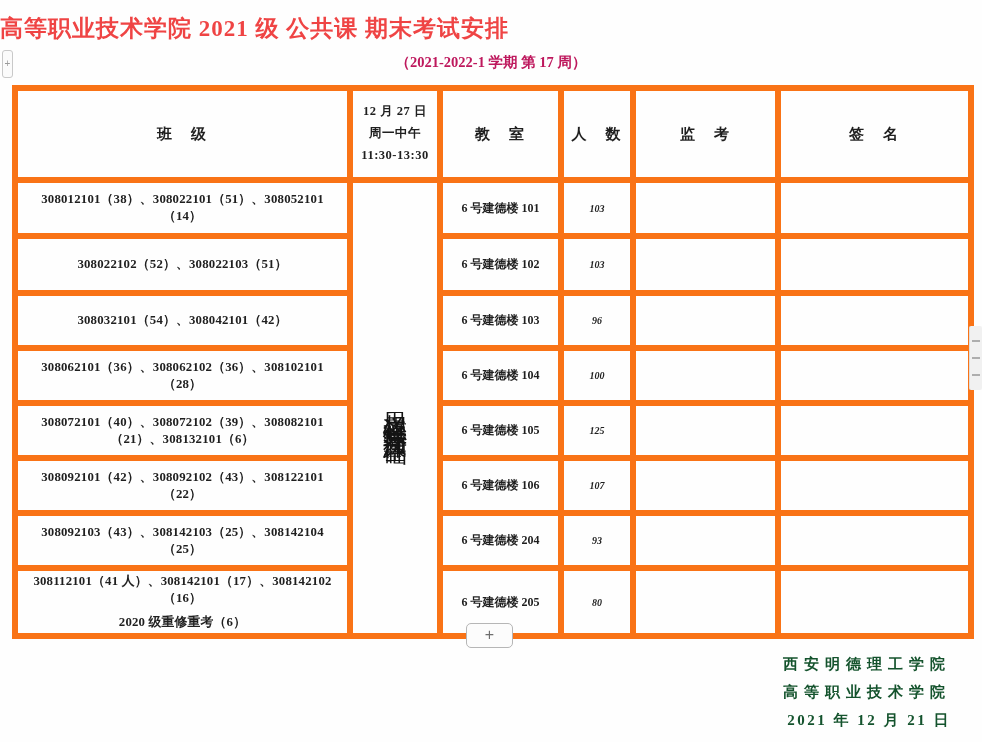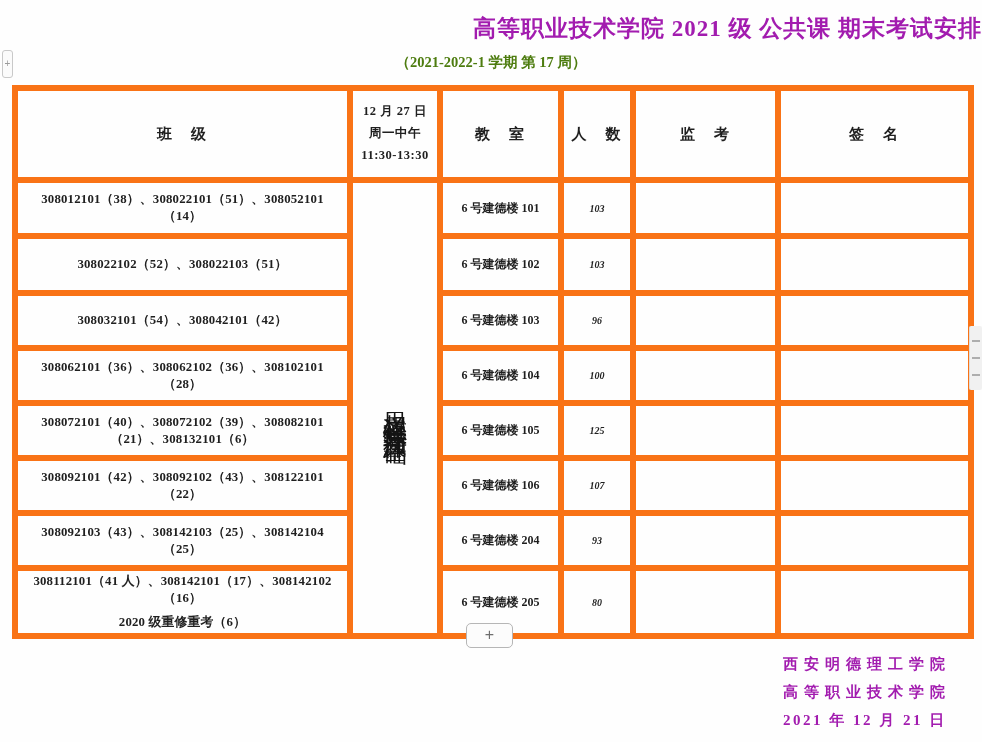--- a/index.html
+++ b/index.html
@@ -8,27 +8,27 @@
     font-family: "Liberation Serif", "DejaVu Serif", serif;
     color: #1c1c1c;
     width: 982px; height: 742px;
     position: relative;
     overflow: hidden;
   }
   .page { position: absolute; inset: 0; background: #fefefe; }
 
   .doc-title {
     position: absolute; top: 13px; left: 0; width: 100%;
-    text-align: right; font-size: 23px; font-weight: bold;
-    letter-spacing: 1px; color: #a21caf;
+    text-align: left; font-size: 23px; font-weight: bold;
+    letter-spacing: 1px; color: #ef4444;
   }
   .doc-subtitle {
     position: absolute; top: 53px; left: 0; width: 100%;
     text-align: center; font-size: 14.5px; font-weight: bold;
-    color: #4d7c0f;
+    color: #be185d;
   }
 
   table.exam-table {
     position: absolute; left: 12px; top: 85px;
     width: 956px; height: 543px;
     border-collapse: collapse; table-layout: fixed;
     border: 3px solid #121212;
   }
   table.exam-table td, table.exam-table th {
     border: 6px solid #f97316;
@@ -53,21 +53,21 @@
   td.course-cell { vertical-align: middle; }
   .vert-text {
     writing-mode: vertical-rl; text-orientation: upright;
     margin: 0 auto;
     font-size: 24px; font-weight: normal; letter-spacing: 3px;
     color: #141414;
   }
 
   .footer-block {
     position: absolute; right: 31px; top: 650px;
-    font-weight: bold; color: #a21caf;
+    text-align: right; font-weight: bold; color: #14532d;
   }
   .footer-block .org-line { font-size: 15px; letter-spacing: 6px; line-height: 28px; }
   .footer-block .date-line { font-size: 15px; letter-spacing: 2.5px; line-height: 28px; }
 
   .add-row-btn {
     position: absolute; left: 466px; top: 623px;
     width: 47px; height: 25px;
     background: #fcfcfc;
     border: 1px solid #b6b6b6; border-radius: 5px;
     color: #6e6e6e; font-size: 16px; line-height: 22px;

